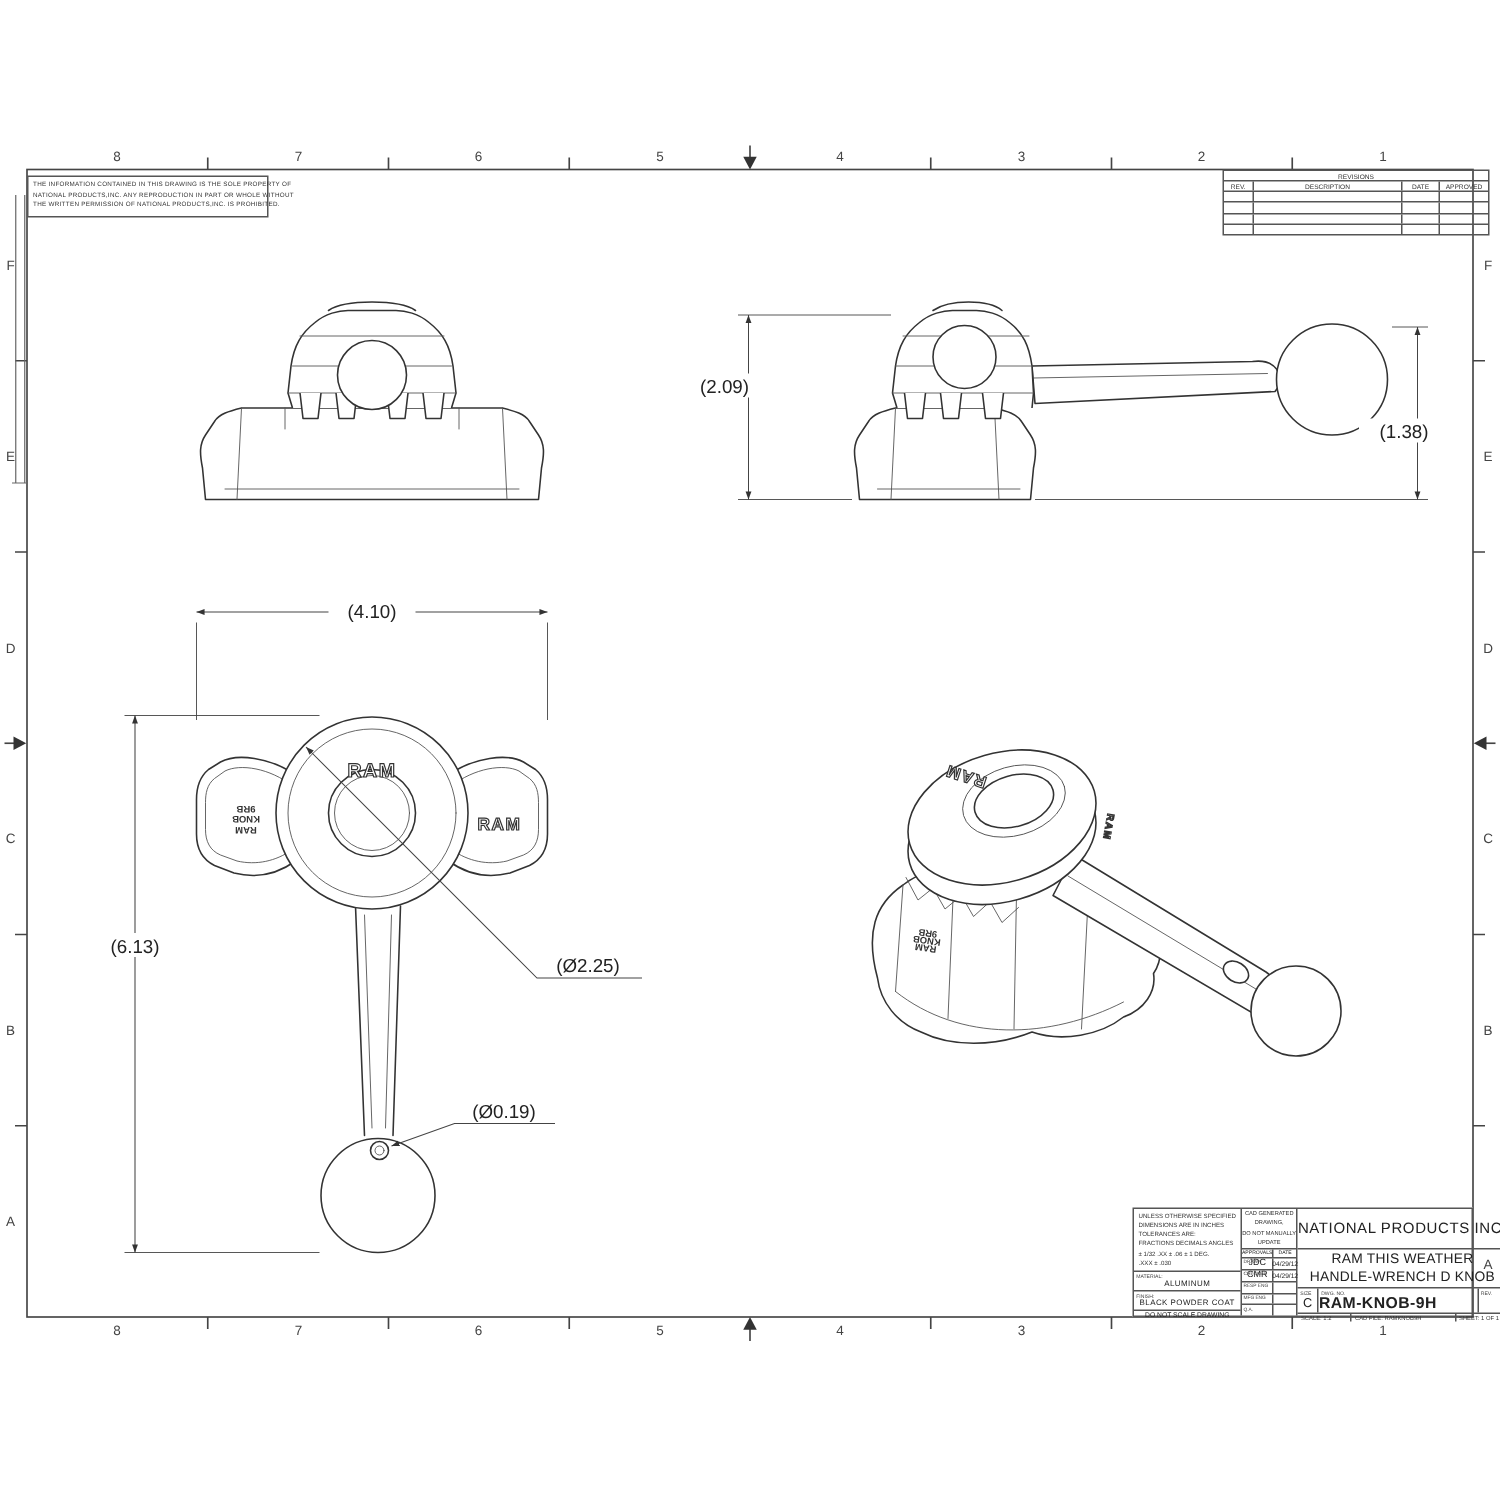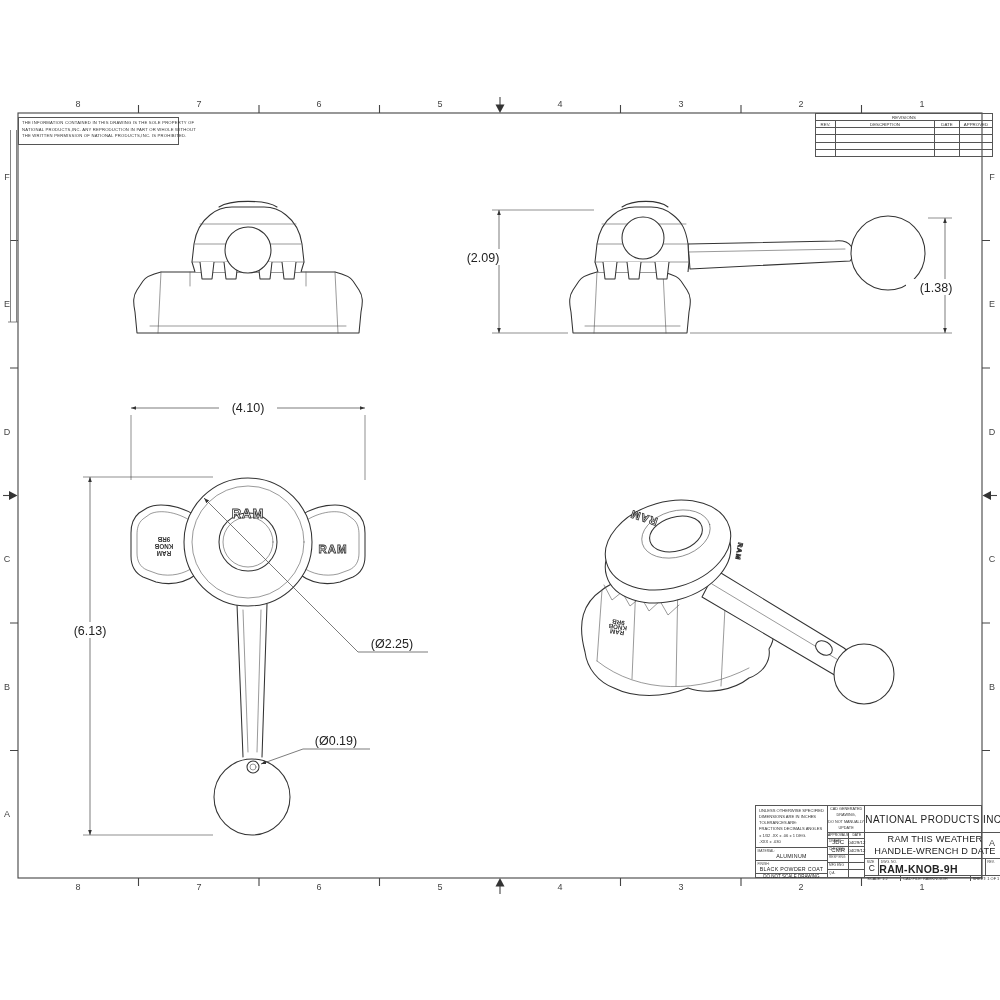--- a/index.html
+++ b/index.html
@@ -352,21 +352,21 @@
       <span class="lab">Q.A.</span>
       <div class="nm"></div>
       <div class="dt"></div>
     </div>
   </div>
 
   <div class="tb-col tb-right">
     <div class="company">NATIONAL PRODUCTS INC.</div>
     <div class="dtitle">
       <span>RAM THIS WEATHER</span>
-      <span>HANDLE-WRENCH D DATE</span>
+      <span>HANDLE-WRENCH D KNOB</span>
     </div>
     <div class="dwgrow">
       <div class="sizecell">
         <span class="tinylabel">SIZE</span>
         <div class="v">C</div>
       </div>
       <div class="dwgcell">
         <span class="tinylabel">DWG. NO.</span>
         <div class="v">RAM-KNOB-9H</div>
       </div>

